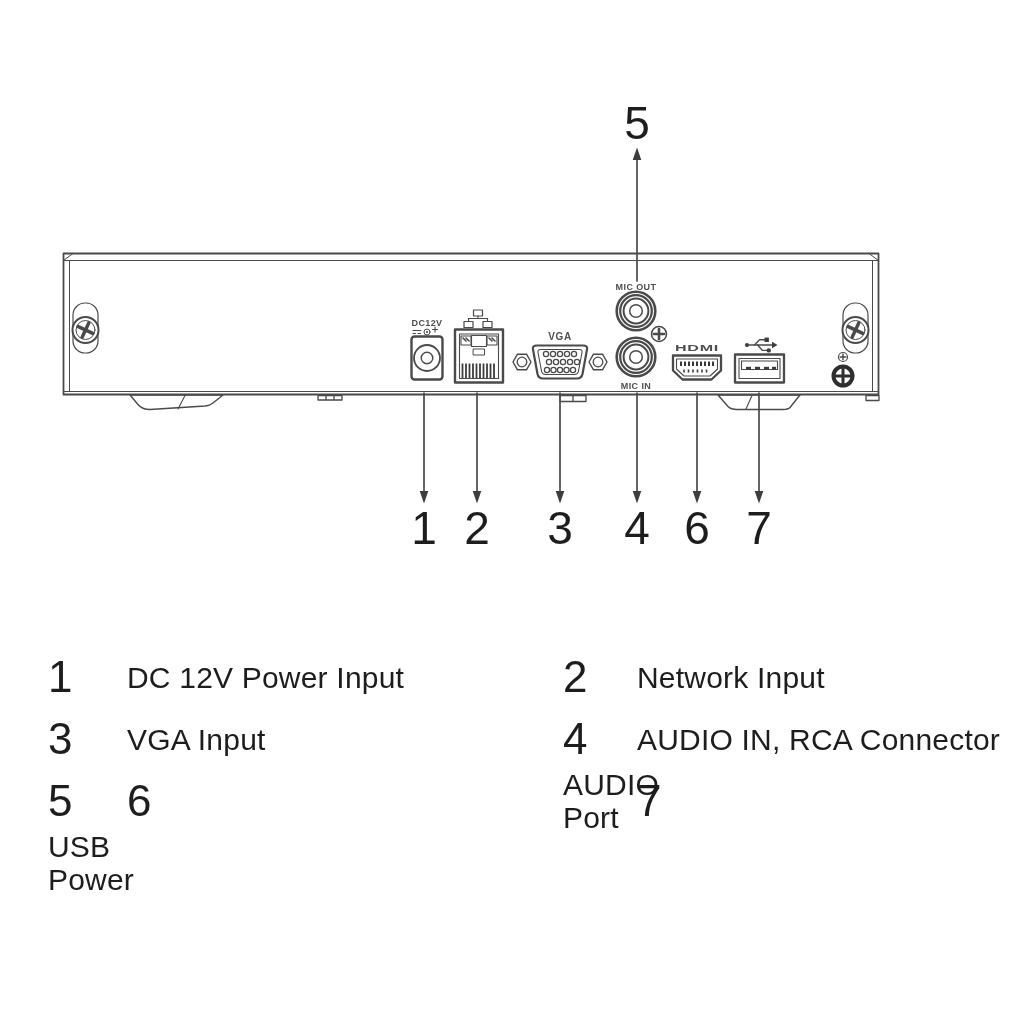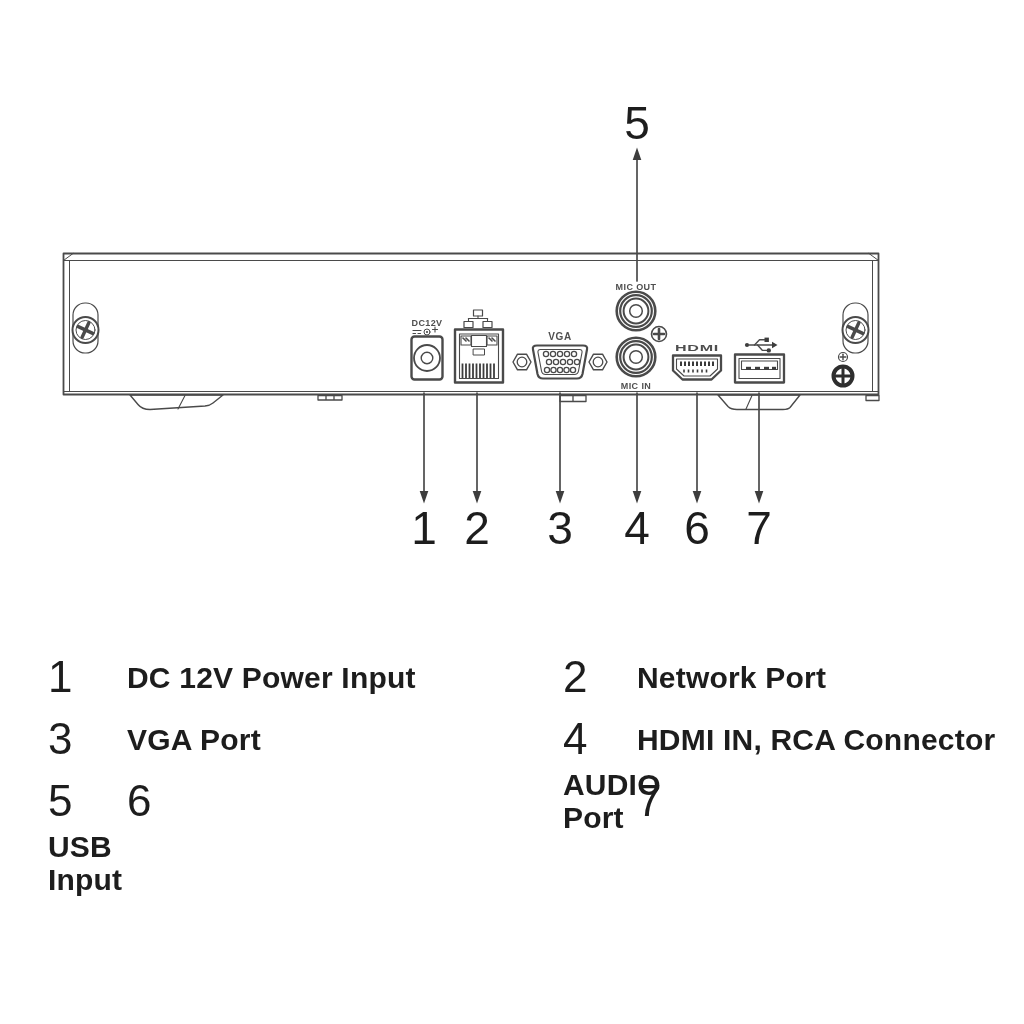--- a/index.html
+++ b/index.html
@@ -25,21 +25,21 @@
     font-size:46px; fill:#1d1d1d; text-anchor:middle; font-weight:400;
   }
 
   
   .legend {
     position:absolute; left:48px; top:646px;
     display:grid; grid-template-columns:79px 436px 74px 371px;
     grid-auto-rows:62px; align-items:center; color:#1d1d1d;
   }
   .legend .num { font-size:44px; line-height:1; }
-  .legend .lbl { font-size:30px; line-height:1.1; letter-spacing:0.2px;font-weight:bold; }
+  .legend .lbl { font-size:30px; line-height:1.1; letter-spacing:0.2px; }
 </style>
 </head>
 <body>
 
 <div class="page">
 
   <svg class="diagram" width="1024" height="620" viewBox="0 0 1024 620">
 
     <g>
 
@@ -282,28 +282,28 @@
       <line class="ln" stroke-width="1.7" x1="759" y1="393" x2="759" y2="491"></line>
       <path class="dk" d="M759,503.5 L754.7,491 L763.3,491 Z"></path>
       <text class="callout" x="759" y="544">7</text>
     </g>
   </svg>
 
   <div class="legend">
     <div class="num">1</div>
     <div class="lbl">DC 12V Power Input</div>
     <div class="num">2</div>
-    <div class="lbl">Network Port</div>
+    <div class="lbl">Network Input</div>
 
     <div class="num">3</div>
-    <div class="lbl">VGA Port</div>
+    <div class="lbl">VGA Input</div>
     <div class="num">4</div>
-    <div class="lbl">HDMI IN, RCA Connector</div>
+    <div class="lbl">AUDIO IN, RCA Connector</div>
 
     <div class="num">5</div>
     <div class="num">6</div>
     <div class="lbl">AUDIO Port</div>
 
     <div class="num">7</div>
-    <div class="lbl">USB Input</div>
+    <div class="lbl">USB Power</div>
   </div>
 
 </div>
 
 </body></html>

